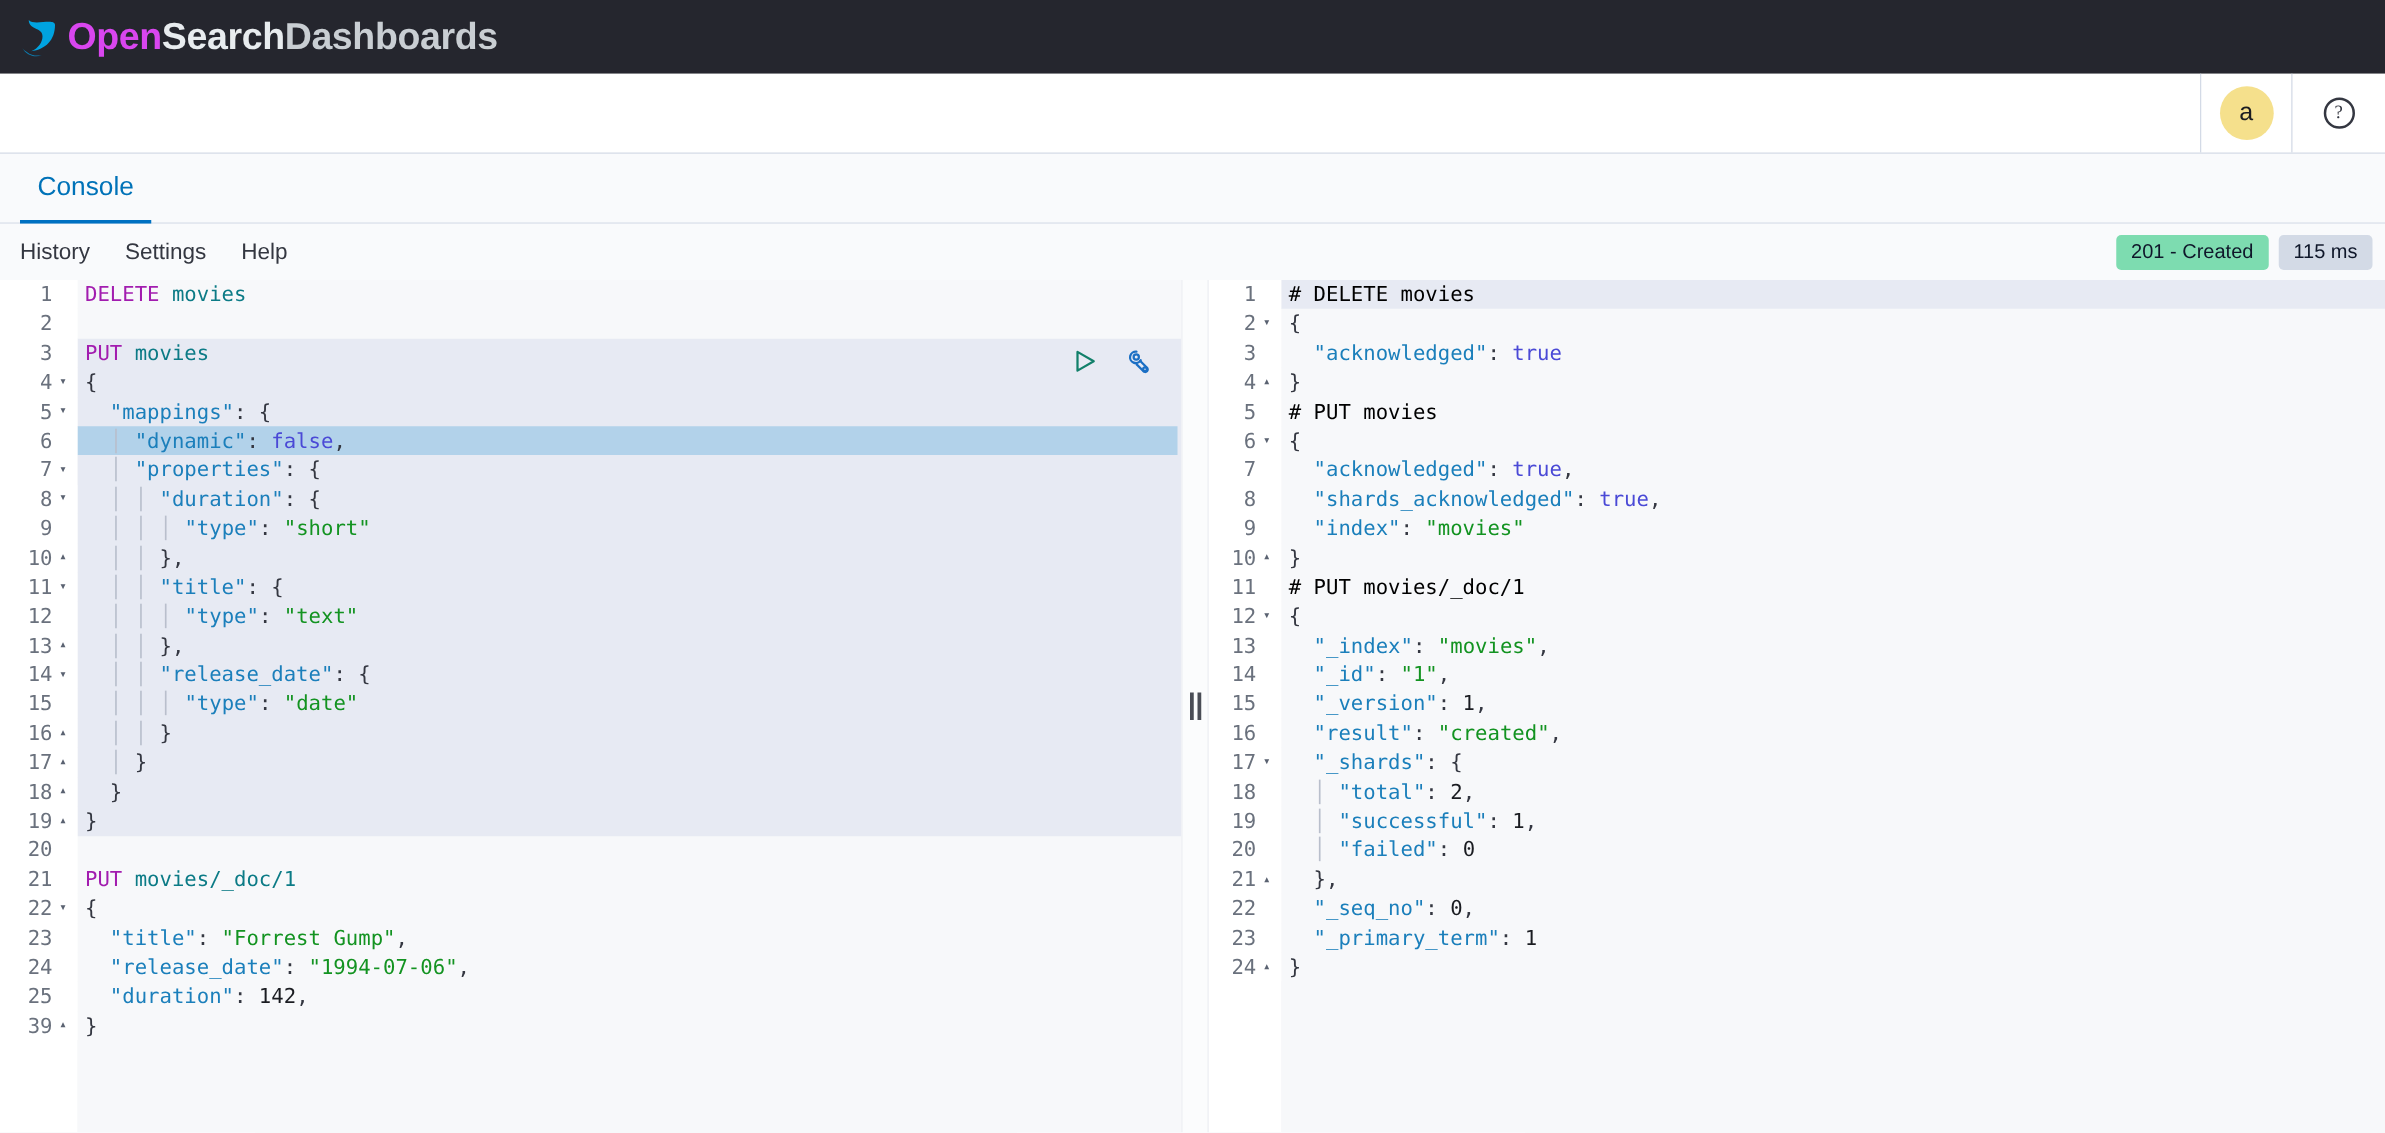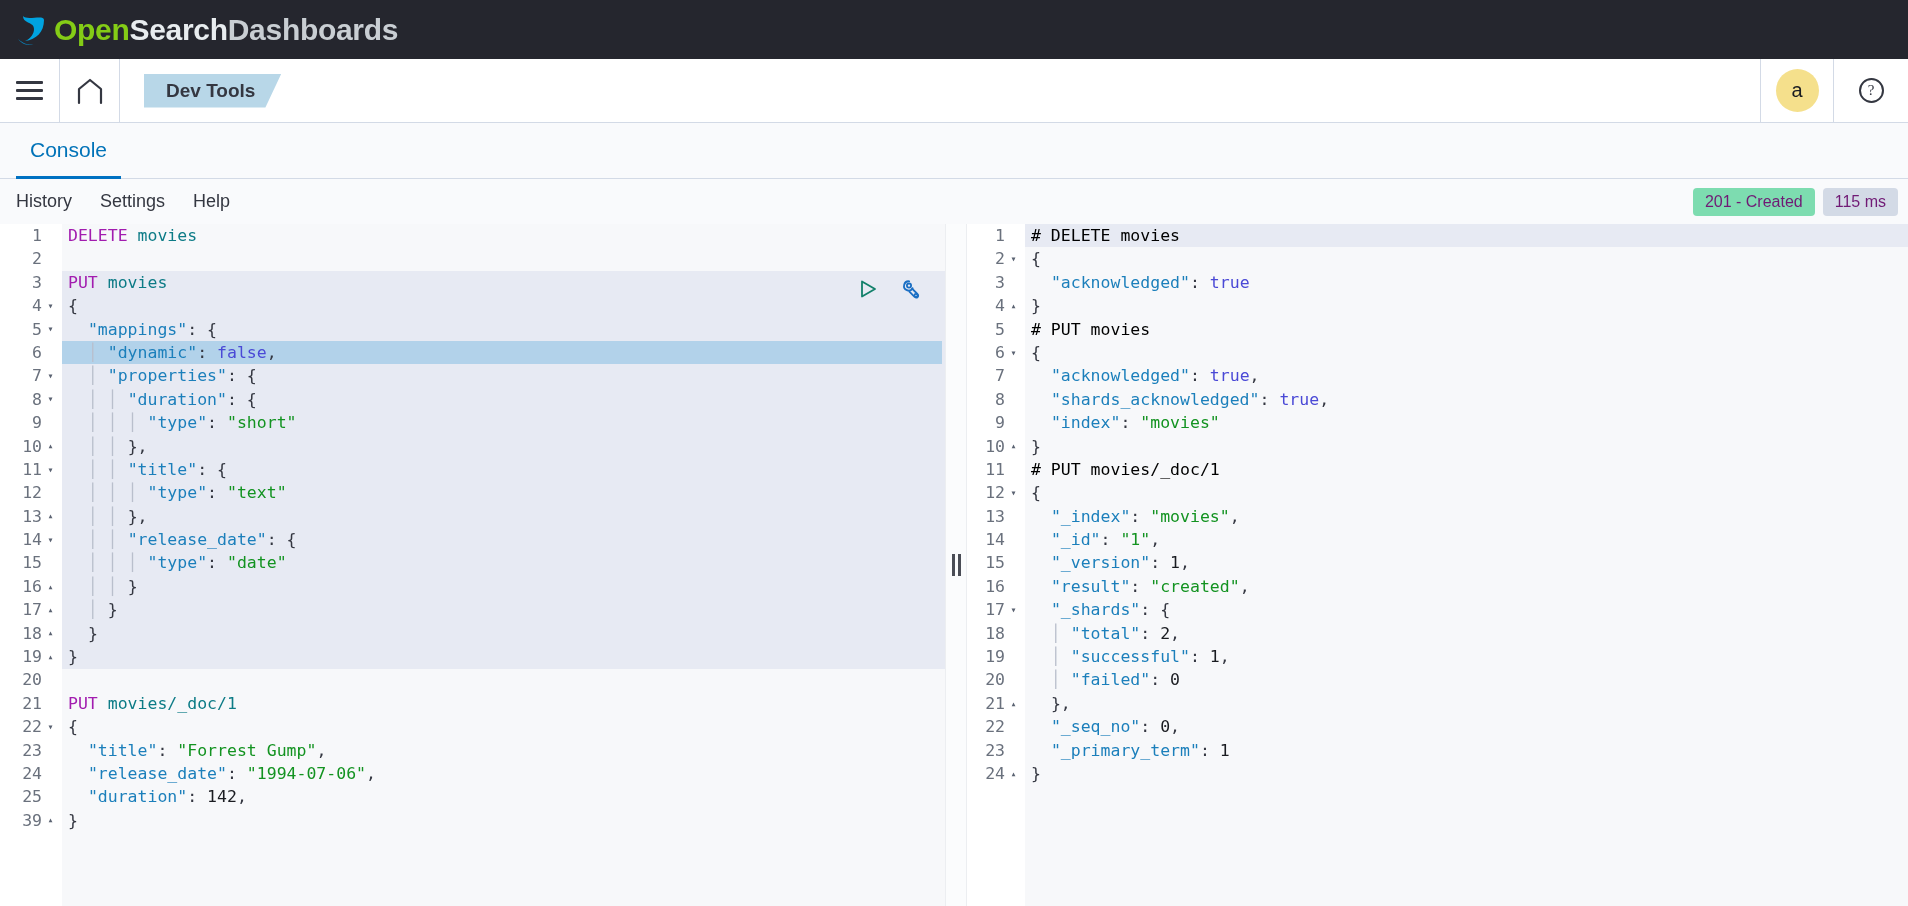--- a/index.html
+++ b/index.html
@@ -20,21 +20,21 @@
     padding-left: 14px;
   }
   .brand { display: flex; align-items: center; gap: 0px; }
   .brand-logo { width: 38px; height: 38px; flex: none; }
   .brand-text {
     font-size: 30px;
     font-weight: bold;
     letter-spacing: -0.3px;
     margin-left: 2px;
   }
-  .brand-open { color: #84cc16; }
+  .brand-open { color: #d946ef; }
   .brand-search { color: #e8ecef; margin-top: 16px; }
   .brand-dash { color: #c9ced3; }
 
   
   .navrow {
     height: 64px;
     background: #fff;
     display: flex;
     align-items: center;
     border-bottom: 1px solid #d3dae6;
@@ -127,21 +127,21 @@
     position: absolute;
     right: 10px;
     display: flex;
     align-items: center;
     gap: 8px;
   }
   .badge {
     font-size: 16px;
     padding: 5px 12px;
     border-radius: 4px;
-    color: #701a75;
+    color: #0f172a;
     white-space: nowrap;
   }
   .badge.status { background: #7ddcb0; font-weight: normal; }
   .badge.time { background: #d3dae6; text-align: center; }
 
   
   .editor-area {
     display: flex;
     height: calc(906px - 59px - 64px - 56px - 45px);
     background: #f5f7fa;
@@ -289,39 +289,20 @@
         <path d="M7.5 30.5C11 33.5 16 34 19.5 33 14 35.5 7 33 4 27.5c1 1.5 2.3 2.4 3.5 3z" fill="#0b7fb5"></path>
       </svg>
     </span>
     <span class="brand-text">
       <span class="brand-open">Open</span><span class="brand-search">Search</span><span class="brand-dash">Dashboards</span>
     </span>
   </div>
 </div>
 
 <div class="navrow">
-  <div class="nav-left">
-    <div class="nav-btn first">
-      <span class="hamburger">
-        <span></span>
-          <span></span>
-          <span></span>
-      </span>
-    </div>
-    <div class="nav-btn">
-      <span class="home-icon">
-        <svg width="30" height="28" viewBox="0 0 30 28" fill="none" stroke="#343741" stroke-width="2.2">
-          <path d="M4 26V12L15 3l11 9v14" stroke-linejoin="round" stroke-linecap="round"></path>
-        </svg>
-      </span>
-    </div>
-    <div class="devtools-tab">
-      <span>Dev Tools</span>
-    </div>
-  </div>
   <div class="nav-right">
     <div class="nav-divider"></div>
     <div class="avatar-cell">
       <div class="avatar">a</div>
     </div>
     <div class="nav-divider"></div>
     <div class="help-cell">
       <div class="help-icon">?</div>
     </div>
   </div>

